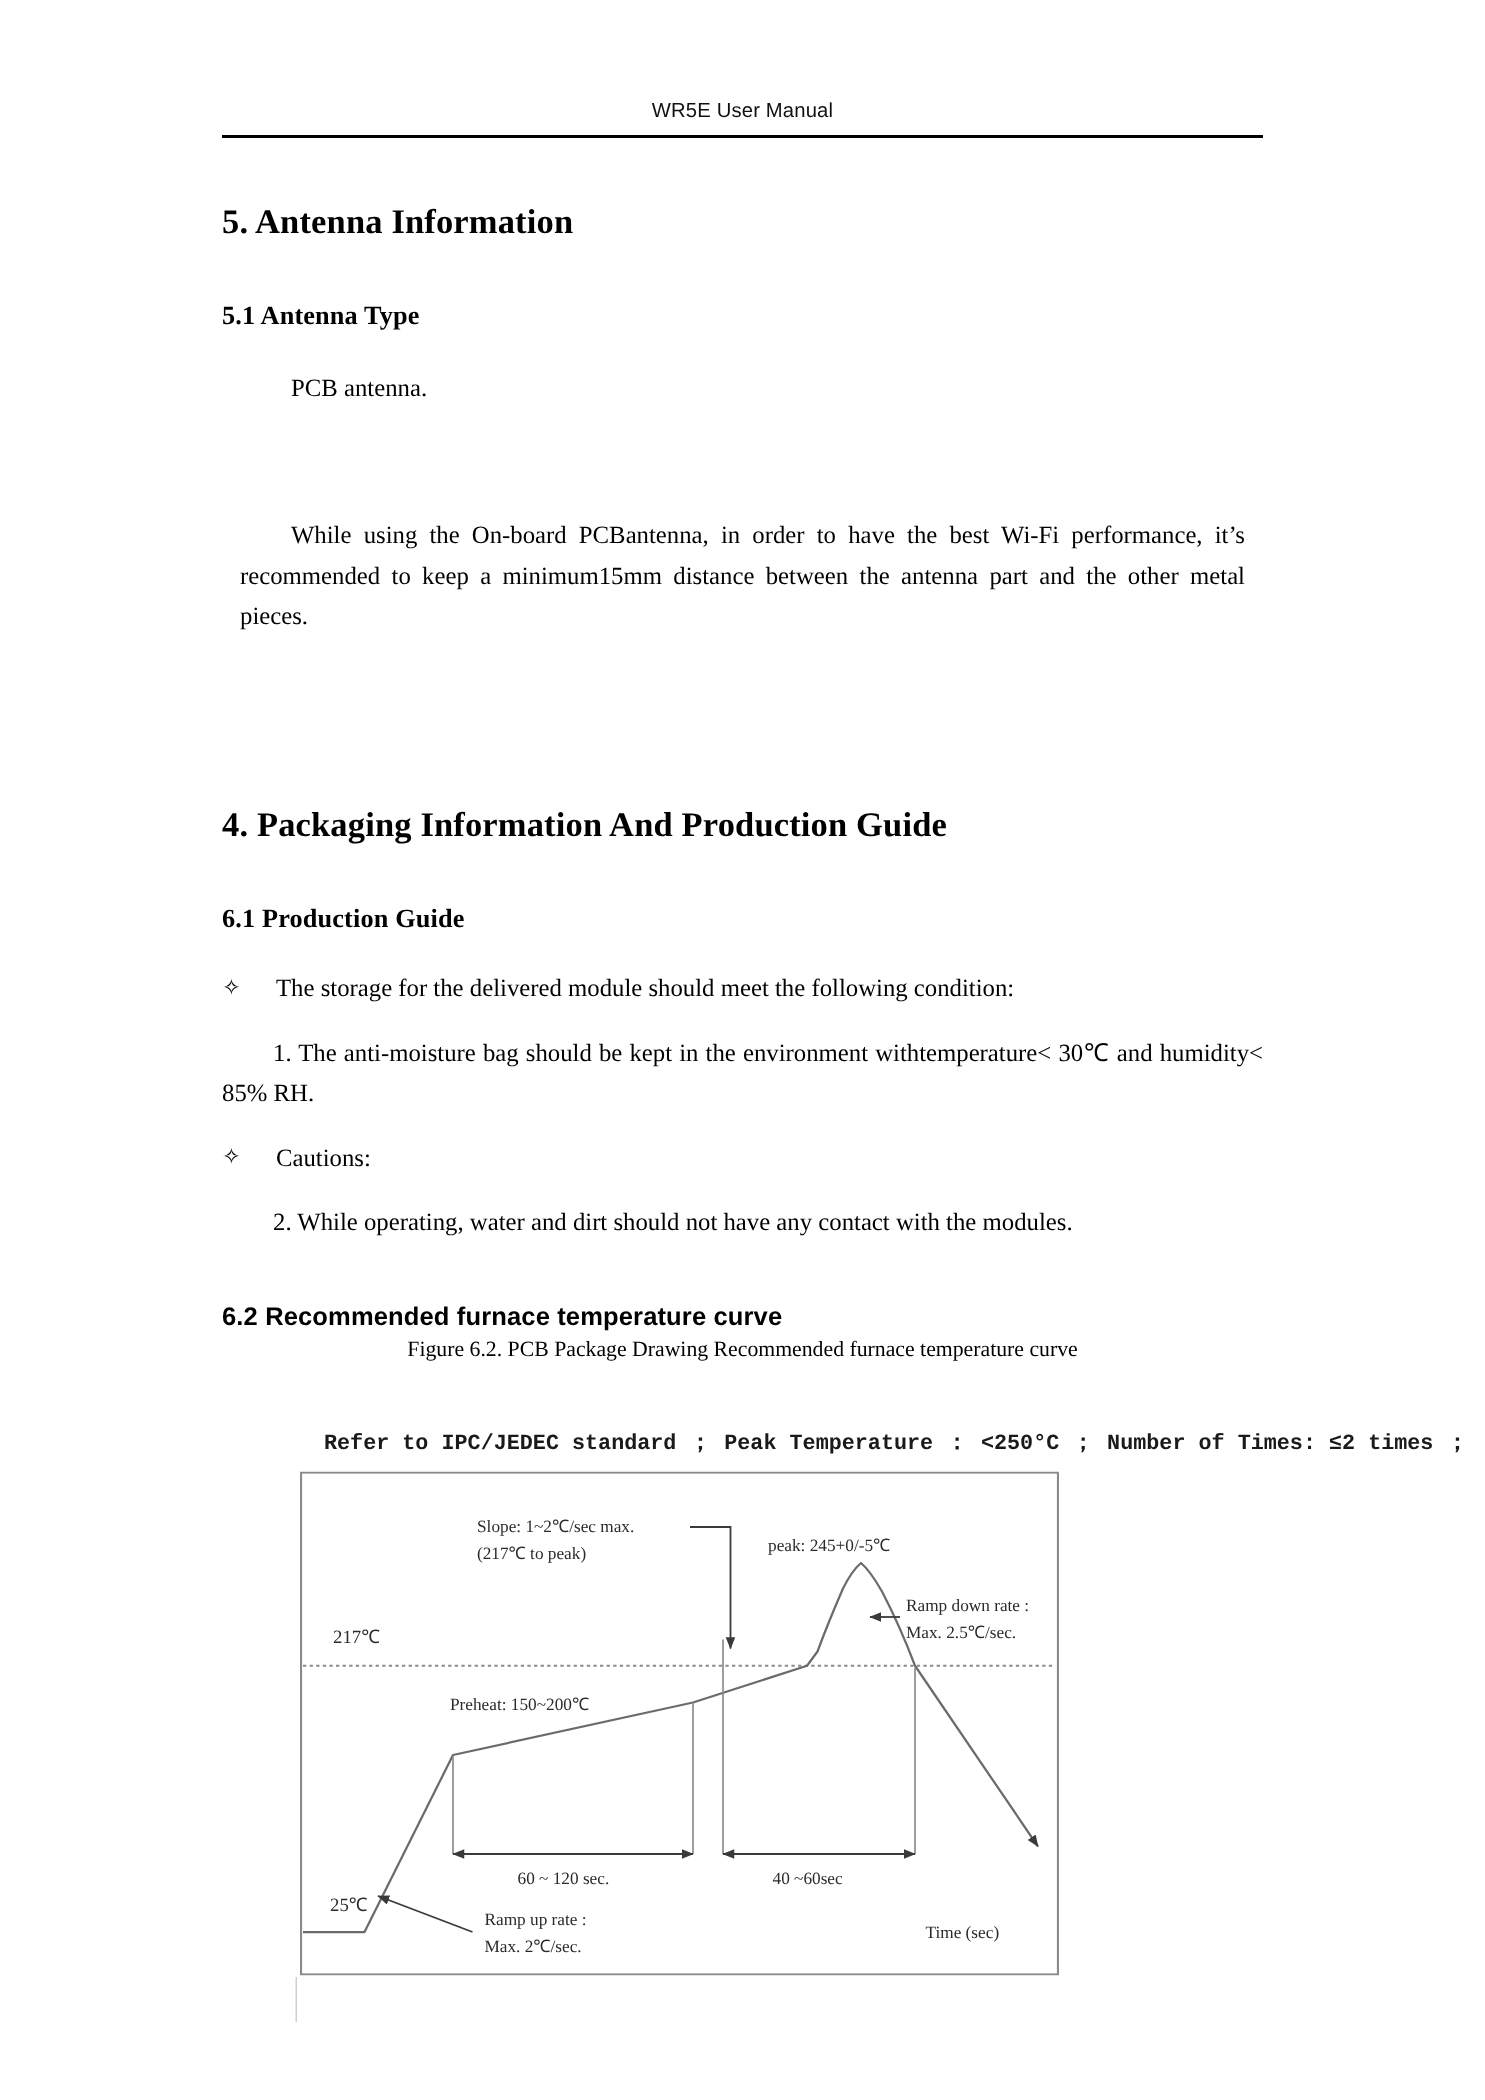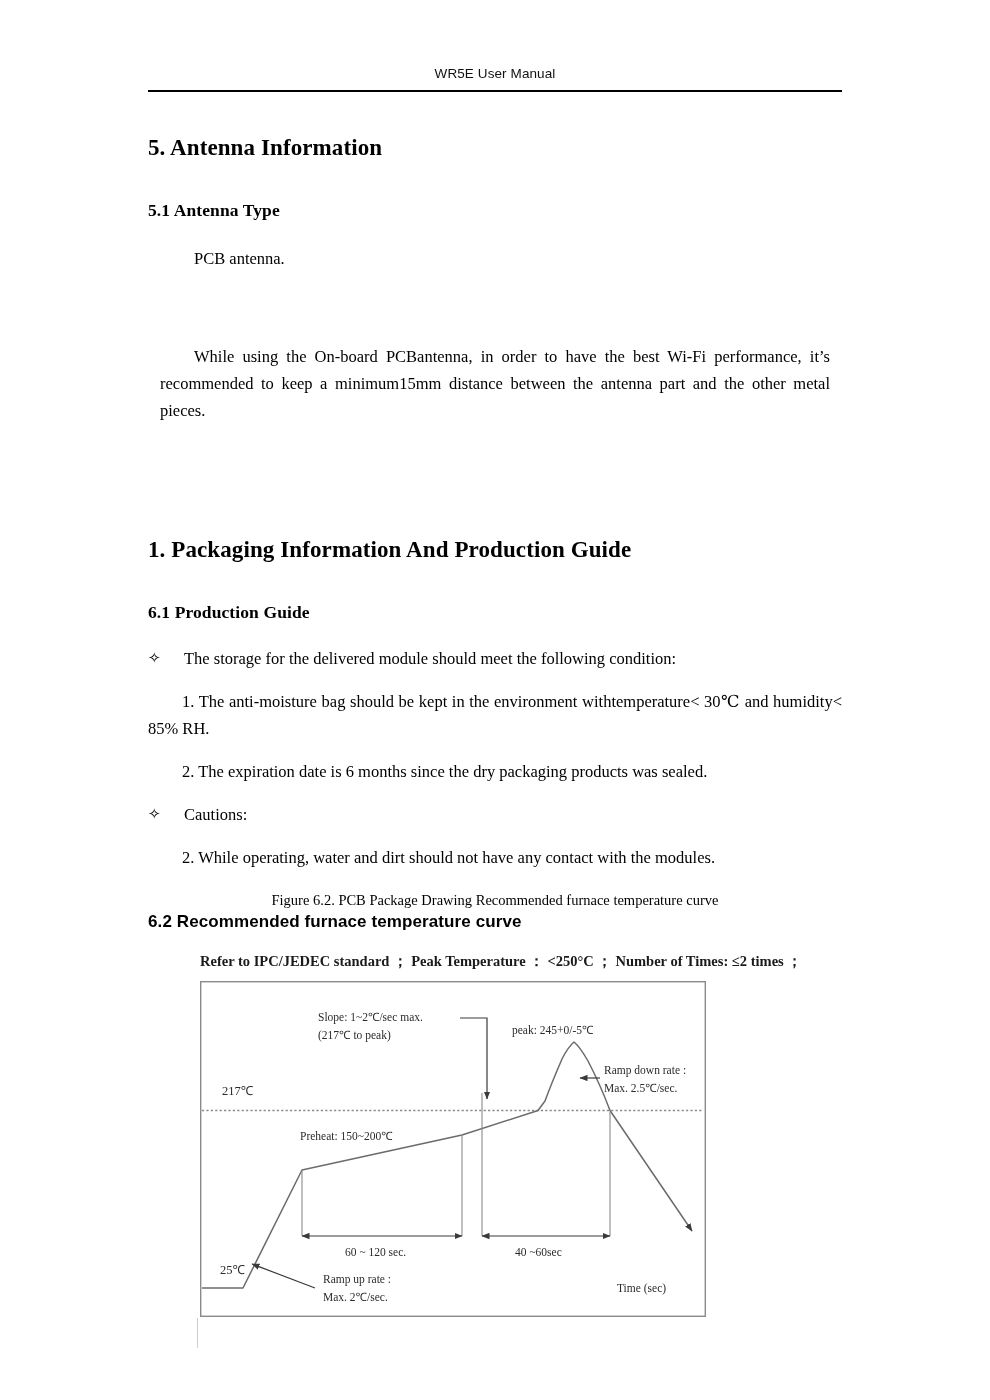--- a/index.html
+++ b/index.html
@@ -101,38 +101,38 @@
     line-height: 1.62;
   }
   .bullet-text { flex: 1 1 auto; }
 
   
   .numbered {
     font-size: 16.5px;
     line-height: 1.62;
     text-align: justify;
   }
-  .numbered.first-indent { text-indent: 34px; }
+  .numbered.first-indent { text-indent: 34px; font-family: Liberation Serif, serif; }
 
   
   .fig-caption {
     position: absolute;
     left: 148px;
     top: 890px;
     width: 694px;
     text-align: center;
     font-size: 14.5px;
     line-height: 1.4;
   }
 
   .chart-note {
     position: absolute;
-    left: 200px;
+    left: 216px;
     top: 952px;
-    font-family: Liberation Serif, serif;
+    font-family: Liberation Mono, monospace;
     font-size: 14.5px;
     font-weight: 600;
     color: #1a1a1a;
     white-space: nowrap;
   }
 
   .chart-wrap {
     position: absolute;
     left: 200px;
     top: 981px;
@@ -172,36 +172,35 @@
 
     <div class="spacer-md"></div>
 
 
     <div class="spacer-xs"></div>
 
     <p class="body indent">While using the On-board PCBantenna, in order to have the best Wi-Fi performance, it’s recommended to keep a minimum15mm distance between the antenna part and the other metal pieces.</p>
 
     <div class="spacer-xl"></div>
 
-    <h1 class="sec">1. Packaging Information And Production Guide</h1>
+    <h1 class="sec">4. Packaging Information And Production Guide</h1>
 
     <div class="spacer-md"></div>
 
     <h2 class="sub">6.1 Production Guide</h2>
 
     <div class="spacer-sm"></div>
 
     <div class="bullet-row">
       <span class="bullet-glyph">✧</span>
       <span class="bullet-text">The storage for the delivered module should meet the following condition:</span>
     </div>
 
     <p class="numbered first-indent">1. The anti-moisture bag should be kept in the environment withtemperature&lt; 30℃ and humidity&lt; 85% RH.</p>
 
-    <p class="numbered first-indent">2. The expiration date is 6 months since the dry packaging products was sealed.</p>
 
     <div class="bullet-row">
       <span class="bullet-glyph">✧</span>
       <span class="bullet-text">Cautions:</span>
     </div>
 
 
     <p class="numbered first-indent">2. While operating, water and dirt should not have any contact with the modules.</p>
 
     <div class="spacer-sm"></div>

